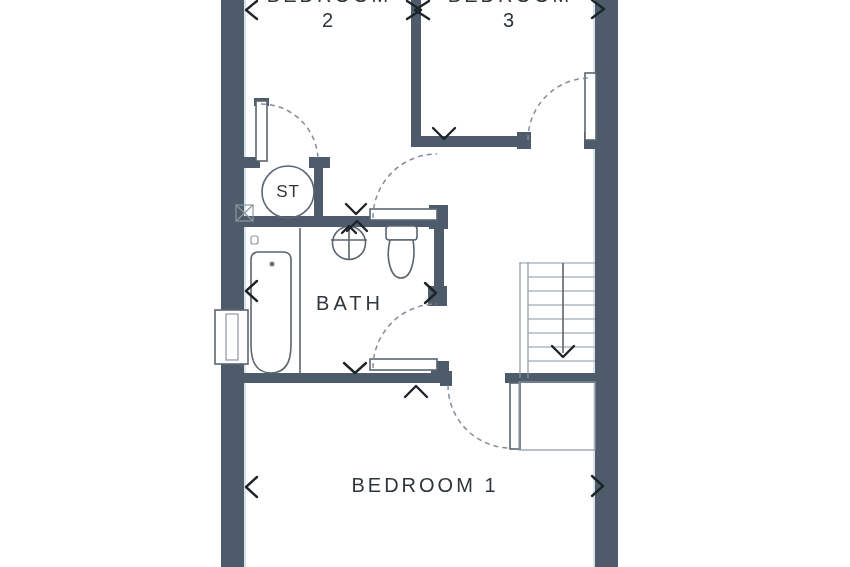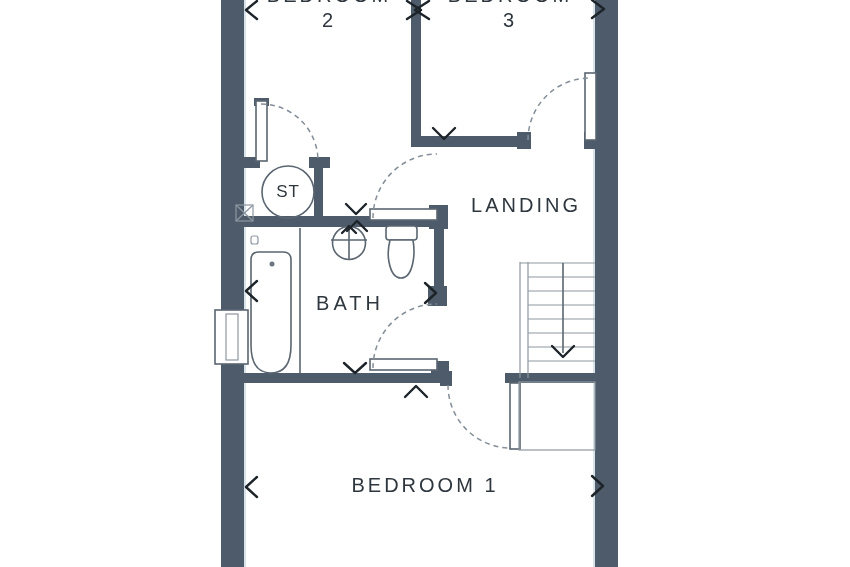--- a/index.html
+++ b/index.html
@@ -142,21 +142,20 @@
   <div class="lbl lbl2line" style="left:329px;top:-17px;">
     <div>BEDROOM</div>
     <div>2</div>
   </div>
 
   <div class="lbl lbl2line" style="left:510px;top:-17px;">
     <div>BEDROOM</div>
     <div>3</div>
   </div>
 
-  <div class="lbl" style="left:526px;top:205px;">LANDING</div>
 
   <div class="lbl" style="left:350px;top:303px;letter-spacing:4px;text-align:center;">BATH</div>
 
   <div class="lbl" style="left:425px;top:485px;">BEDROOM 1</div>
 
   <div class="lbl st-lbl" style="left:288px;top:192px;">ST</div>
 
 </div>
 
 </body></html>

